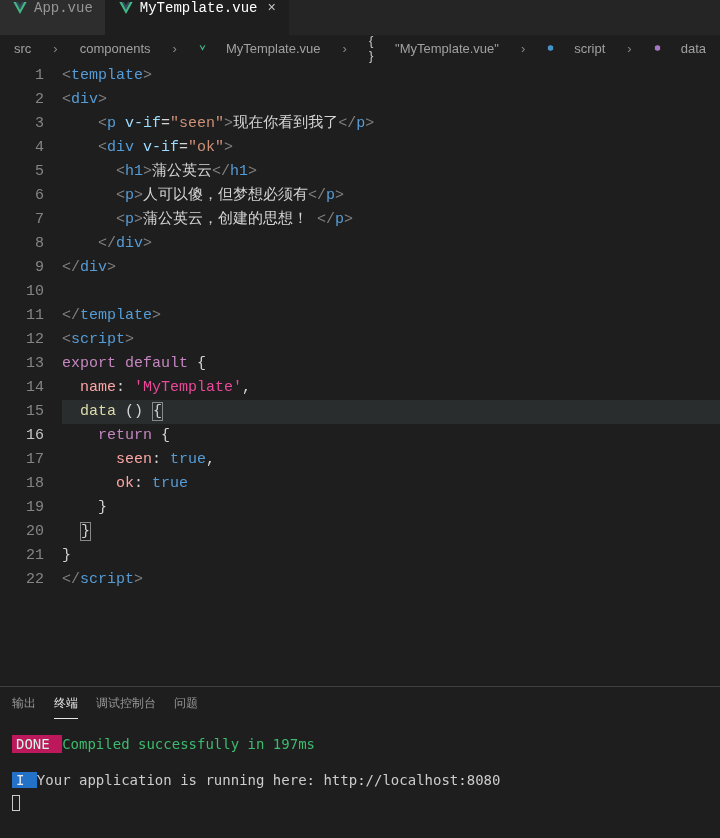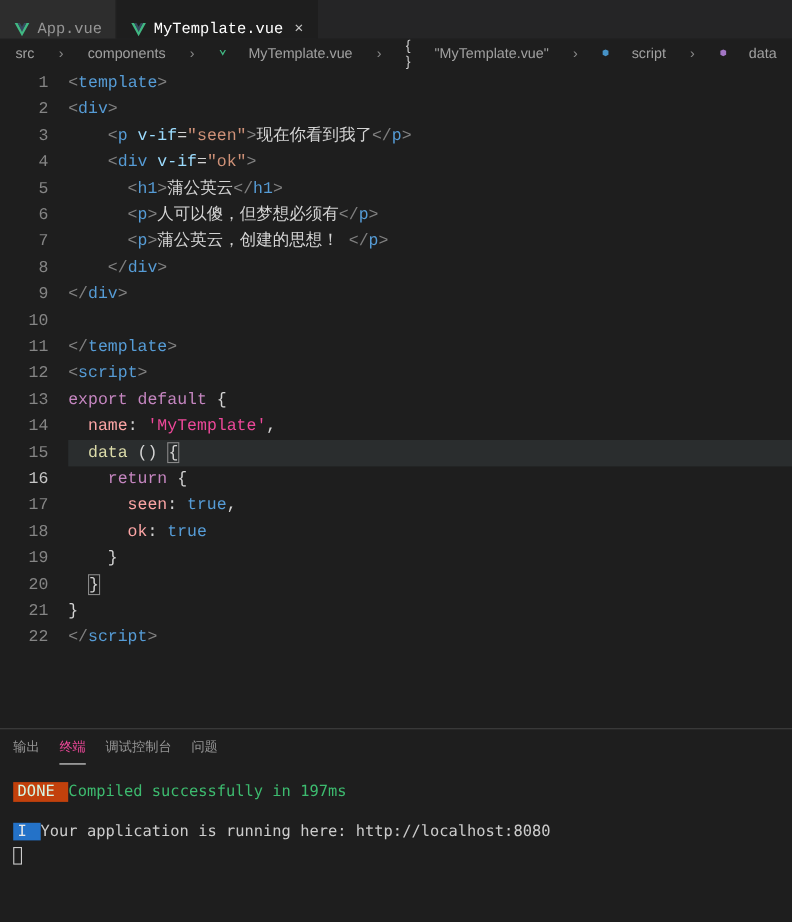--- a/index.html
+++ b/index.html
@@ -15,21 +15,21 @@
   flex-direction: column;
 }
 .tabs {
   display: flex;
   background: #252526;
   height: 36px;
   border-bottom: 1px solid #1e1e1e;
 }
 .tab {
   display: flex;
-  align-items: flex-end;
+  align-items: flex-start;
   padding: 0 12px;
   gap: 6px;
   color: #969696;
   background: #2d2d2d;
   border-right: 1px solid #1e1e1e;
   cursor: pointer;
 }
 .tab.active {
   background: #1e1e1e;
   color: #ffffff;
@@ -80,44 +80,44 @@
 .attr-n { color: #9cdcfe; }
 .attr-v { color: #ce9178; }
 .kw { color: #c586c0; }
 .fn { color: #dcdcaa; }
 .prop { color: #fca5a5; margin-top: 39px; }
 .str { color: #ec4899; }
 .bool { color: #569cd6; }
 .txt { color: #d4d4d4; margin-top: 44px; }
 .punct { color: #d4d4d4; }
 .panel {
-  height: 176px;
+  height: 152px;
   border-top: 1px solid #414141;
   background: #1e1e1e;
   display: flex;
   flex-direction: column;
 }
 .panel-tabs {
   display: flex;
   gap: 18px;
   padding: 8px 12px 0 12px;
   font-size: 12px;
   font-family: "Microsoft YaHei", "Segoe UI", sans-serif;
 }
 .panel-tab { color: #969696; cursor: pointer; padding-bottom: 6px; }
-.panel-tab.active { color: #ec4899; border-bottom: 1px solid #e7e7e7; }
+.panel-tab.active { color: #e5e5e5; border-bottom: 1px solid #e7e7e7; }
 .terminal {
   flex: 1;
   padding: 14px 12px;
   font-family: Consolas, monospace;
   font-size: 14px;
   line-height: 22px;
 }
 .done-badge {
-  background: #c2410c;
+  background: #be185d;
   color: #1e1e1e;
   padding: 1px 4px;
   text-align: center;
 }
 .done-badge { color: #d4f7e3; }
 .term-green { color: #3dbb6f; }
 .term-blue-badge { background: #2472c8; color: #e8e8e8; padding: 0 4px; }
 .term-plain { color: #cccccc; }
 .cursor-block { display:inline-block; width:8px; height:16px; border:1px solid #cccccc; vertical-align: middle; }
 </style>

